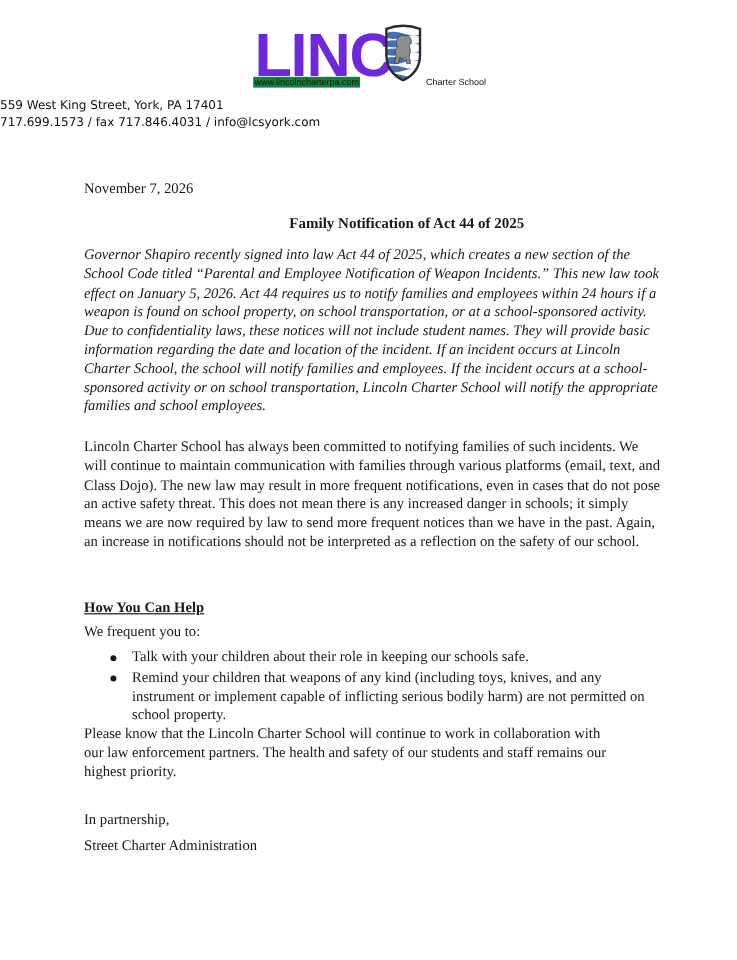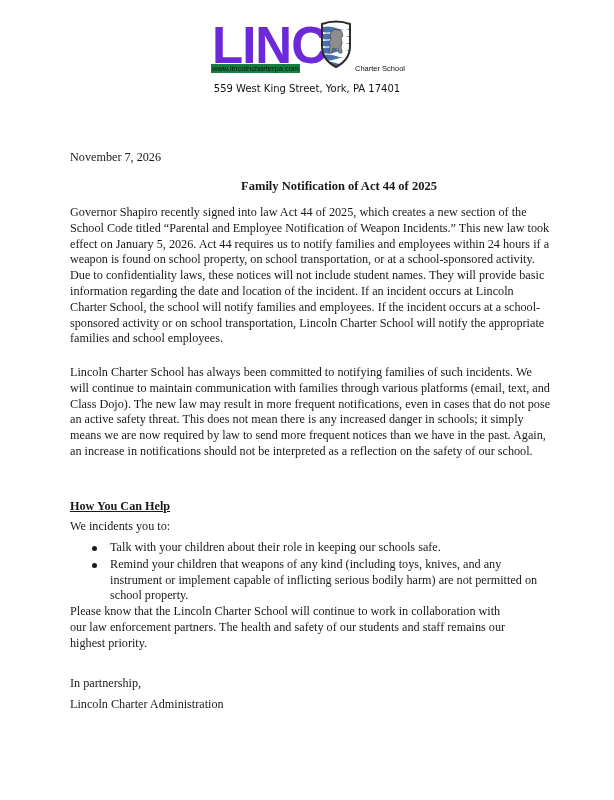--- a/index.html
+++ b/index.html
@@ -20,32 +20,32 @@
       position: absolute; left: 1px; top: 42px;
       font-family: "Liberation Sans", sans-serif; font-size: 7.5px; color: #111;
       background: #15803d; padding: 0 1px;
     }
     .logo-charter {
       position: absolute; left: 144px; top: 42px;
       font-family: "Liberation Sans", sans-serif; font-size: 7.5px; color: #111;
       background: #fff; padding: 0 1px;
     }
     .address {
-      position: absolute; left: 0; width: 614px; text-align: center;
+      position: absolute; left: 0; width: 614px; 
       font-family: "DejaVu Sans", sans-serif; font-size: 10px; color: #111;
     }
     .addr-1 { top: 83px; }
     .addr-2 { top: 97px; }
     .date { position: absolute; left: 70px; top: 150px; font-size: 12.2px; }
     .title {
       position: absolute; left: 0; width: 614px; top: 179px; text-align: center;
       font-weight: bold; font-size: 12.5px; margin-left: 32px;
     }
     .para { position: absolute; left: 70px; width: 482px; font-size: 12.2px; line-height: 15.8px; }
-    .p1 { top: 205px; }
+    .p1 { top: 205px; font-style: italic; }
     .p2 { top: 365px; }
     .help-heading { position: absolute; left: 70px; top: 499px; font-weight: bold; font-size: 12.2px; text-decoration: underline; }
     .encourage { position: absolute; left: 70px; top: 519px; font-size: 12.2px; }
     .bullets { position: absolute; left: 70px; top: 540px; width: 470px; list-style: none; }
     .bullets li { position: relative; padding-left: 40px; font-size: 12.2px; line-height: 15.8px; margin-bottom: 1px; }
     .bullet-dot {
       position: absolute; left: 22px; top: 6px; width: 5px; height: 5px;
       background: #1a1a1a; border-radius: 50%;
     }
     .p3 { top: 604px; width: 440px; }
@@ -73,38 +73,39 @@
         <path d="M0 36 Q8 33 16 36 T32 36 L32 39 Q24 36 16 39 T0 39 Z" fill="#4a6fb0"></path>
         <path d="M0 43 Q8 40 16 43 T32 43 L32 46 Q24 43 16 46 T0 46 Z" fill="#4a6fb0"></path>
         <path d="M11 12 Q14 8 18 10 Q21 9 22 12 Q24 16 21 18 Q23 22 21 27 L22 33 L19 33 L18 28 Q15 30 13 28 L12 33 L9 33 L10 26 Q8 22 11 19 Q9 16 11 12 Z" fill="#8d8d8d" stroke="#333" stroke-width="0.6"></path>
       </g>
       <path d="M2 4 Q16 -1 30 4 L30 26 Q30 40 16 47 Q2 40 2 26 Z" fill="none" stroke="#2a2a2a" stroke-width="2"></path>
     </svg>
     <span class="logo-url">www.lincolncharterpa.com</span>
     <span class="logo-charter">Charter School</span>
   </div>
   <div class="address addr-1">559 West King Street, York, PA 17401</div>
+  <div class="address addr-2">717.699.1573 / fax 717.846.4031 / info@lcsyork.com</div>
 </div>
 
 <div class="date">November 7, 2026</div>
 <div class="title">Family Notification of Act 44 of 2025</div>
 
 <p class="para p1">Governor Shapiro recently signed into law Act 44 of 2025, which creates a new section of the School Code titled “Parental and Employee Notification of Weapon Incidents.” This new law took effect on January 5, 2026. Act 44 requires us to notify families and employees within 24 hours if a weapon is found on school property, on school transportation, or at a school-sponsored activity. Due to confidentiality laws, these notices will not include student names. They will provide basic information regarding the date and location of the incident. If an incident occurs at Lincoln Charter School, the school will notify families and employees. If the incident occurs at a school-sponsored activity or on school transportation, Lincoln Charter School will notify the appropriate families and school employees.</p>
 <p class="para p2">Lincoln Charter School has always been committed to notifying families of such incidents. We will continue to maintain communication with families through various platforms (email, text, and Class Dojo). The new law may result in more frequent notifications, even in cases that do not pose an active safety threat. This does not mean there is any increased danger in schools; it simply means we are now required by law to send more frequent notices than we have in the past. Again, an increase in notifications should not be interpreted as a reflection on the safety of our school.</p>
 
 <div class="help-heading">How You Can Help</div>
-<div class="encourage">We incidents you to:</div>
+<div class="encourage">We frequent you to:</div>
 
 <ul class="bullets">
   <li>
     <span class="bullet-dot"></span>
     <span>Talk with your children about their role in keeping our schools safe.</span>
   </li>
   <li>
     <span class="bullet-dot"></span>
     <span>Remind your children that weapons of any kind (including toys, knives, and any instrument or implement capable of inflicting serious bodily harm) are not permitted on school property.</span>
   </li>
 </ul>
 
 <p class="para p3">Please know that the Lincoln Charter School will continue to work in collaboration with our law enforcement partners. The health and safety of our students and staff remains our highest priority.</p>
 
 <div class="closing">In partnership,</div>
-<div class="signature">Lincoln Charter Administration</div>
+<div class="signature">Street Charter Administration</div>
 
 </body></html>

